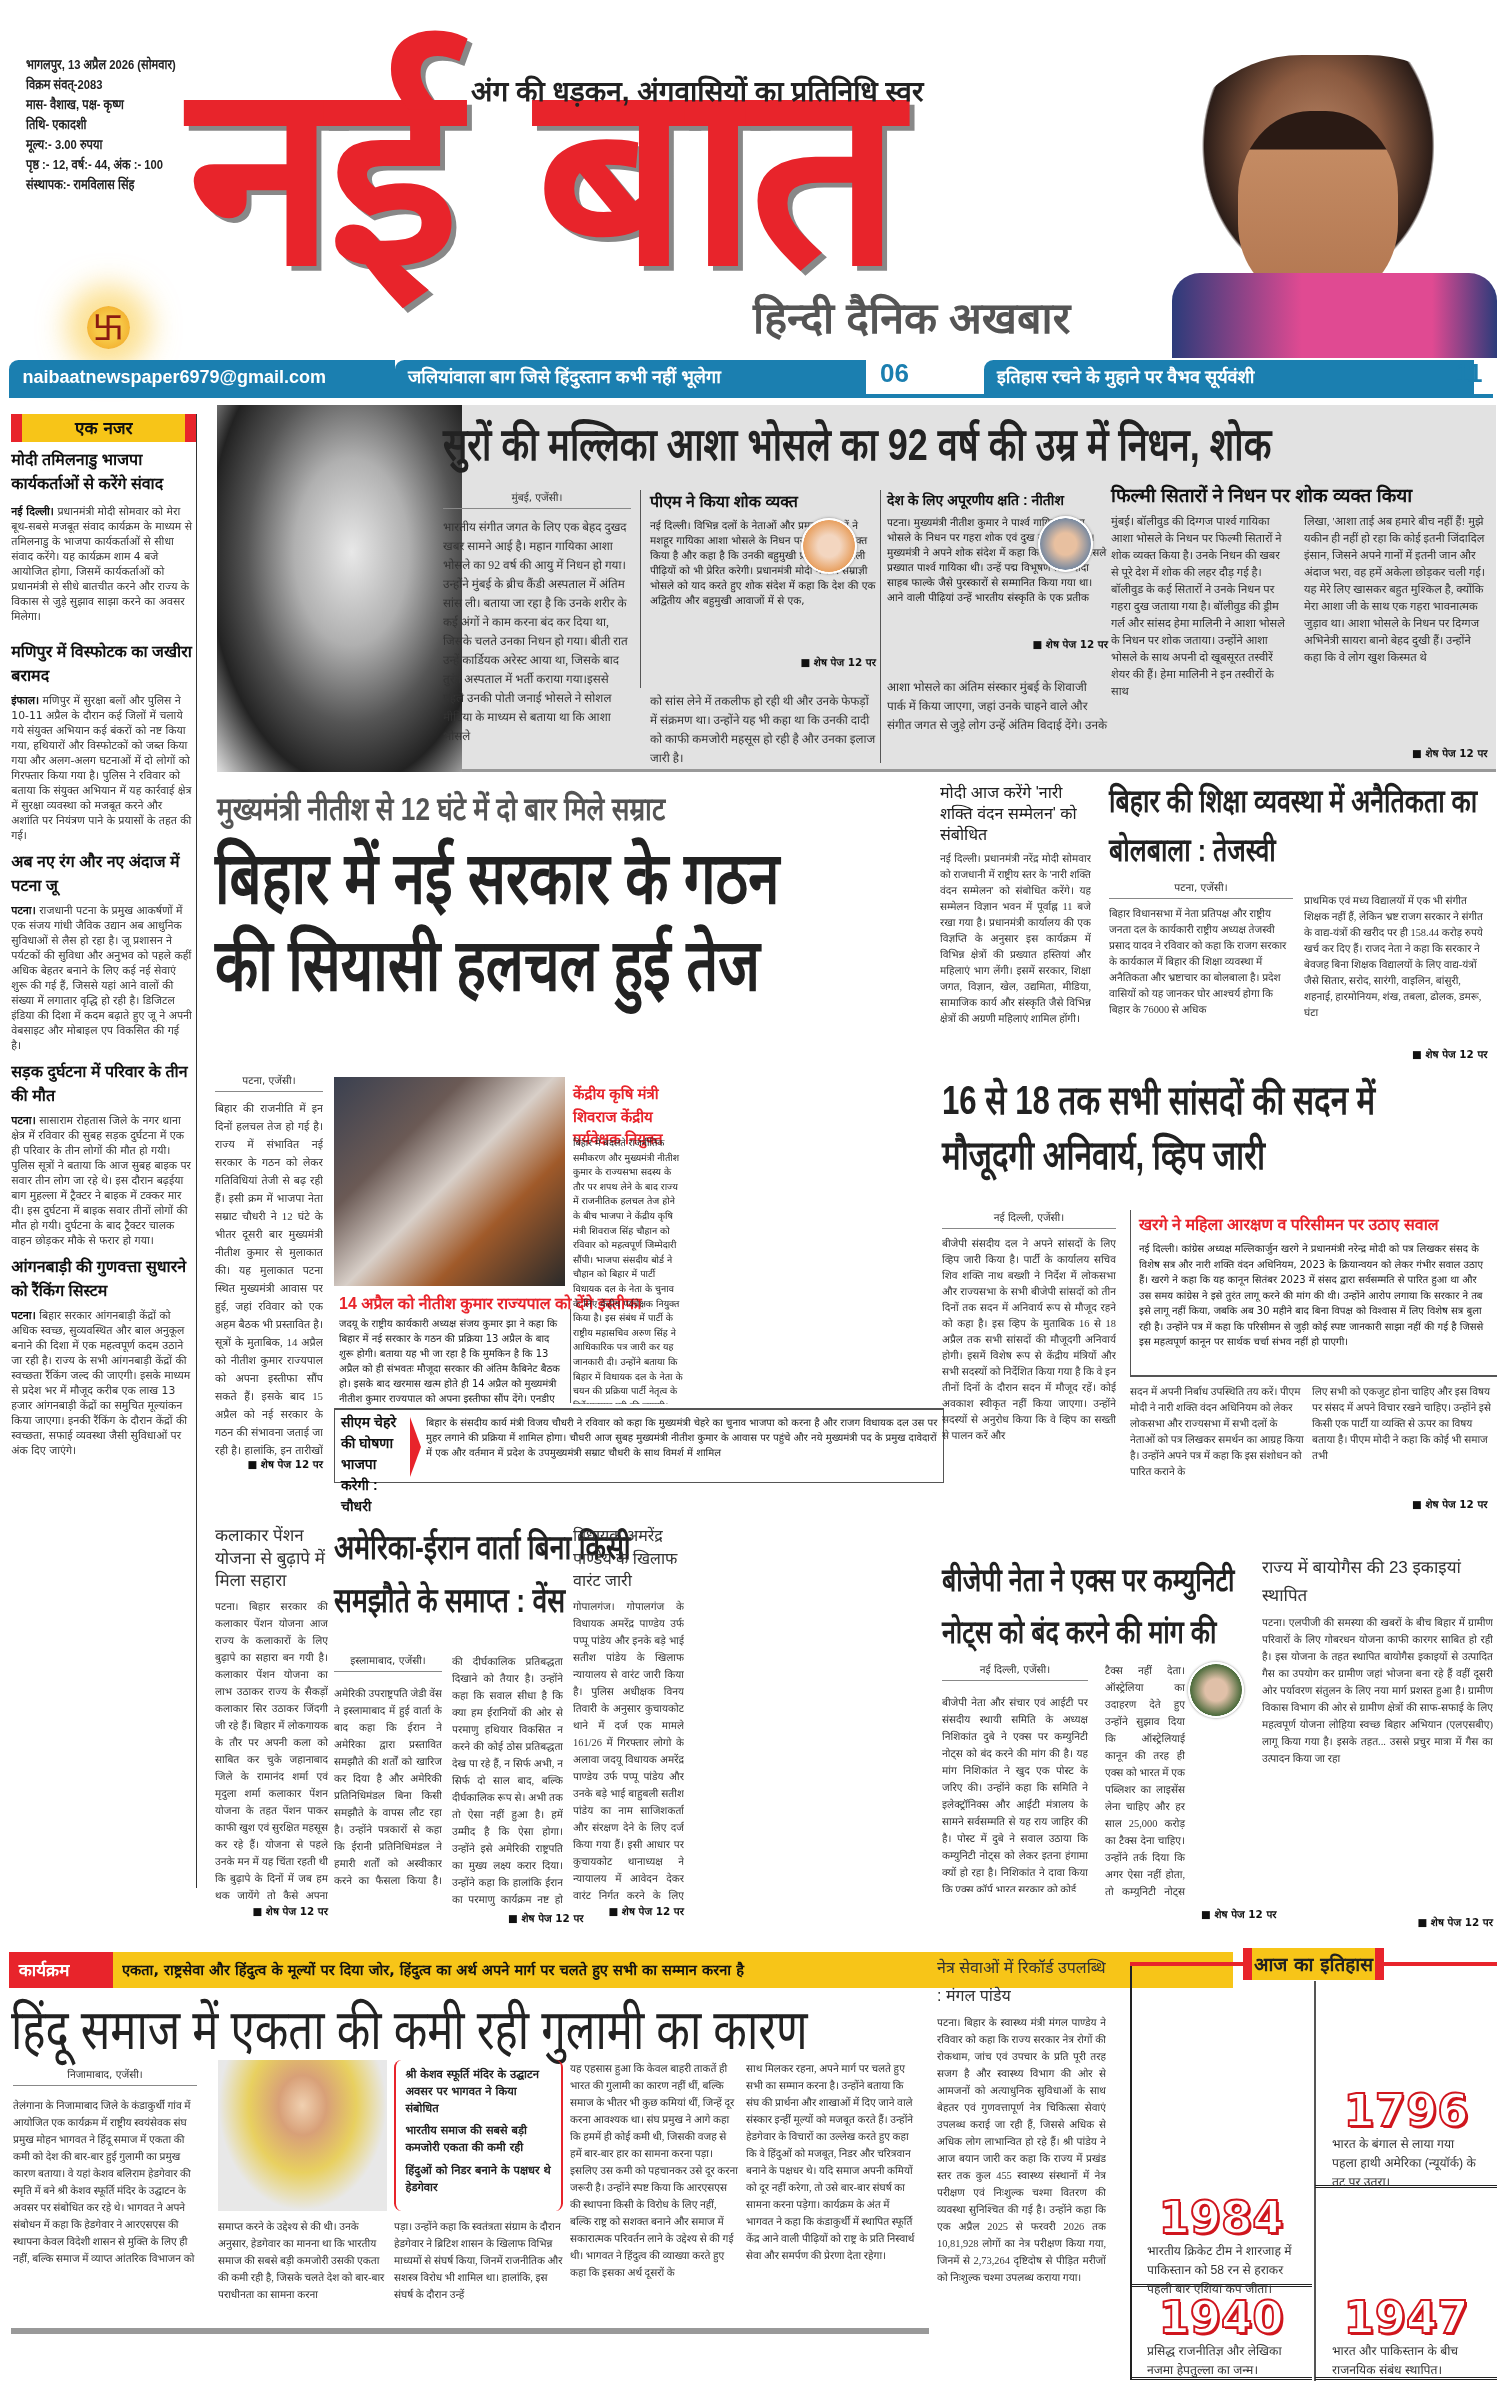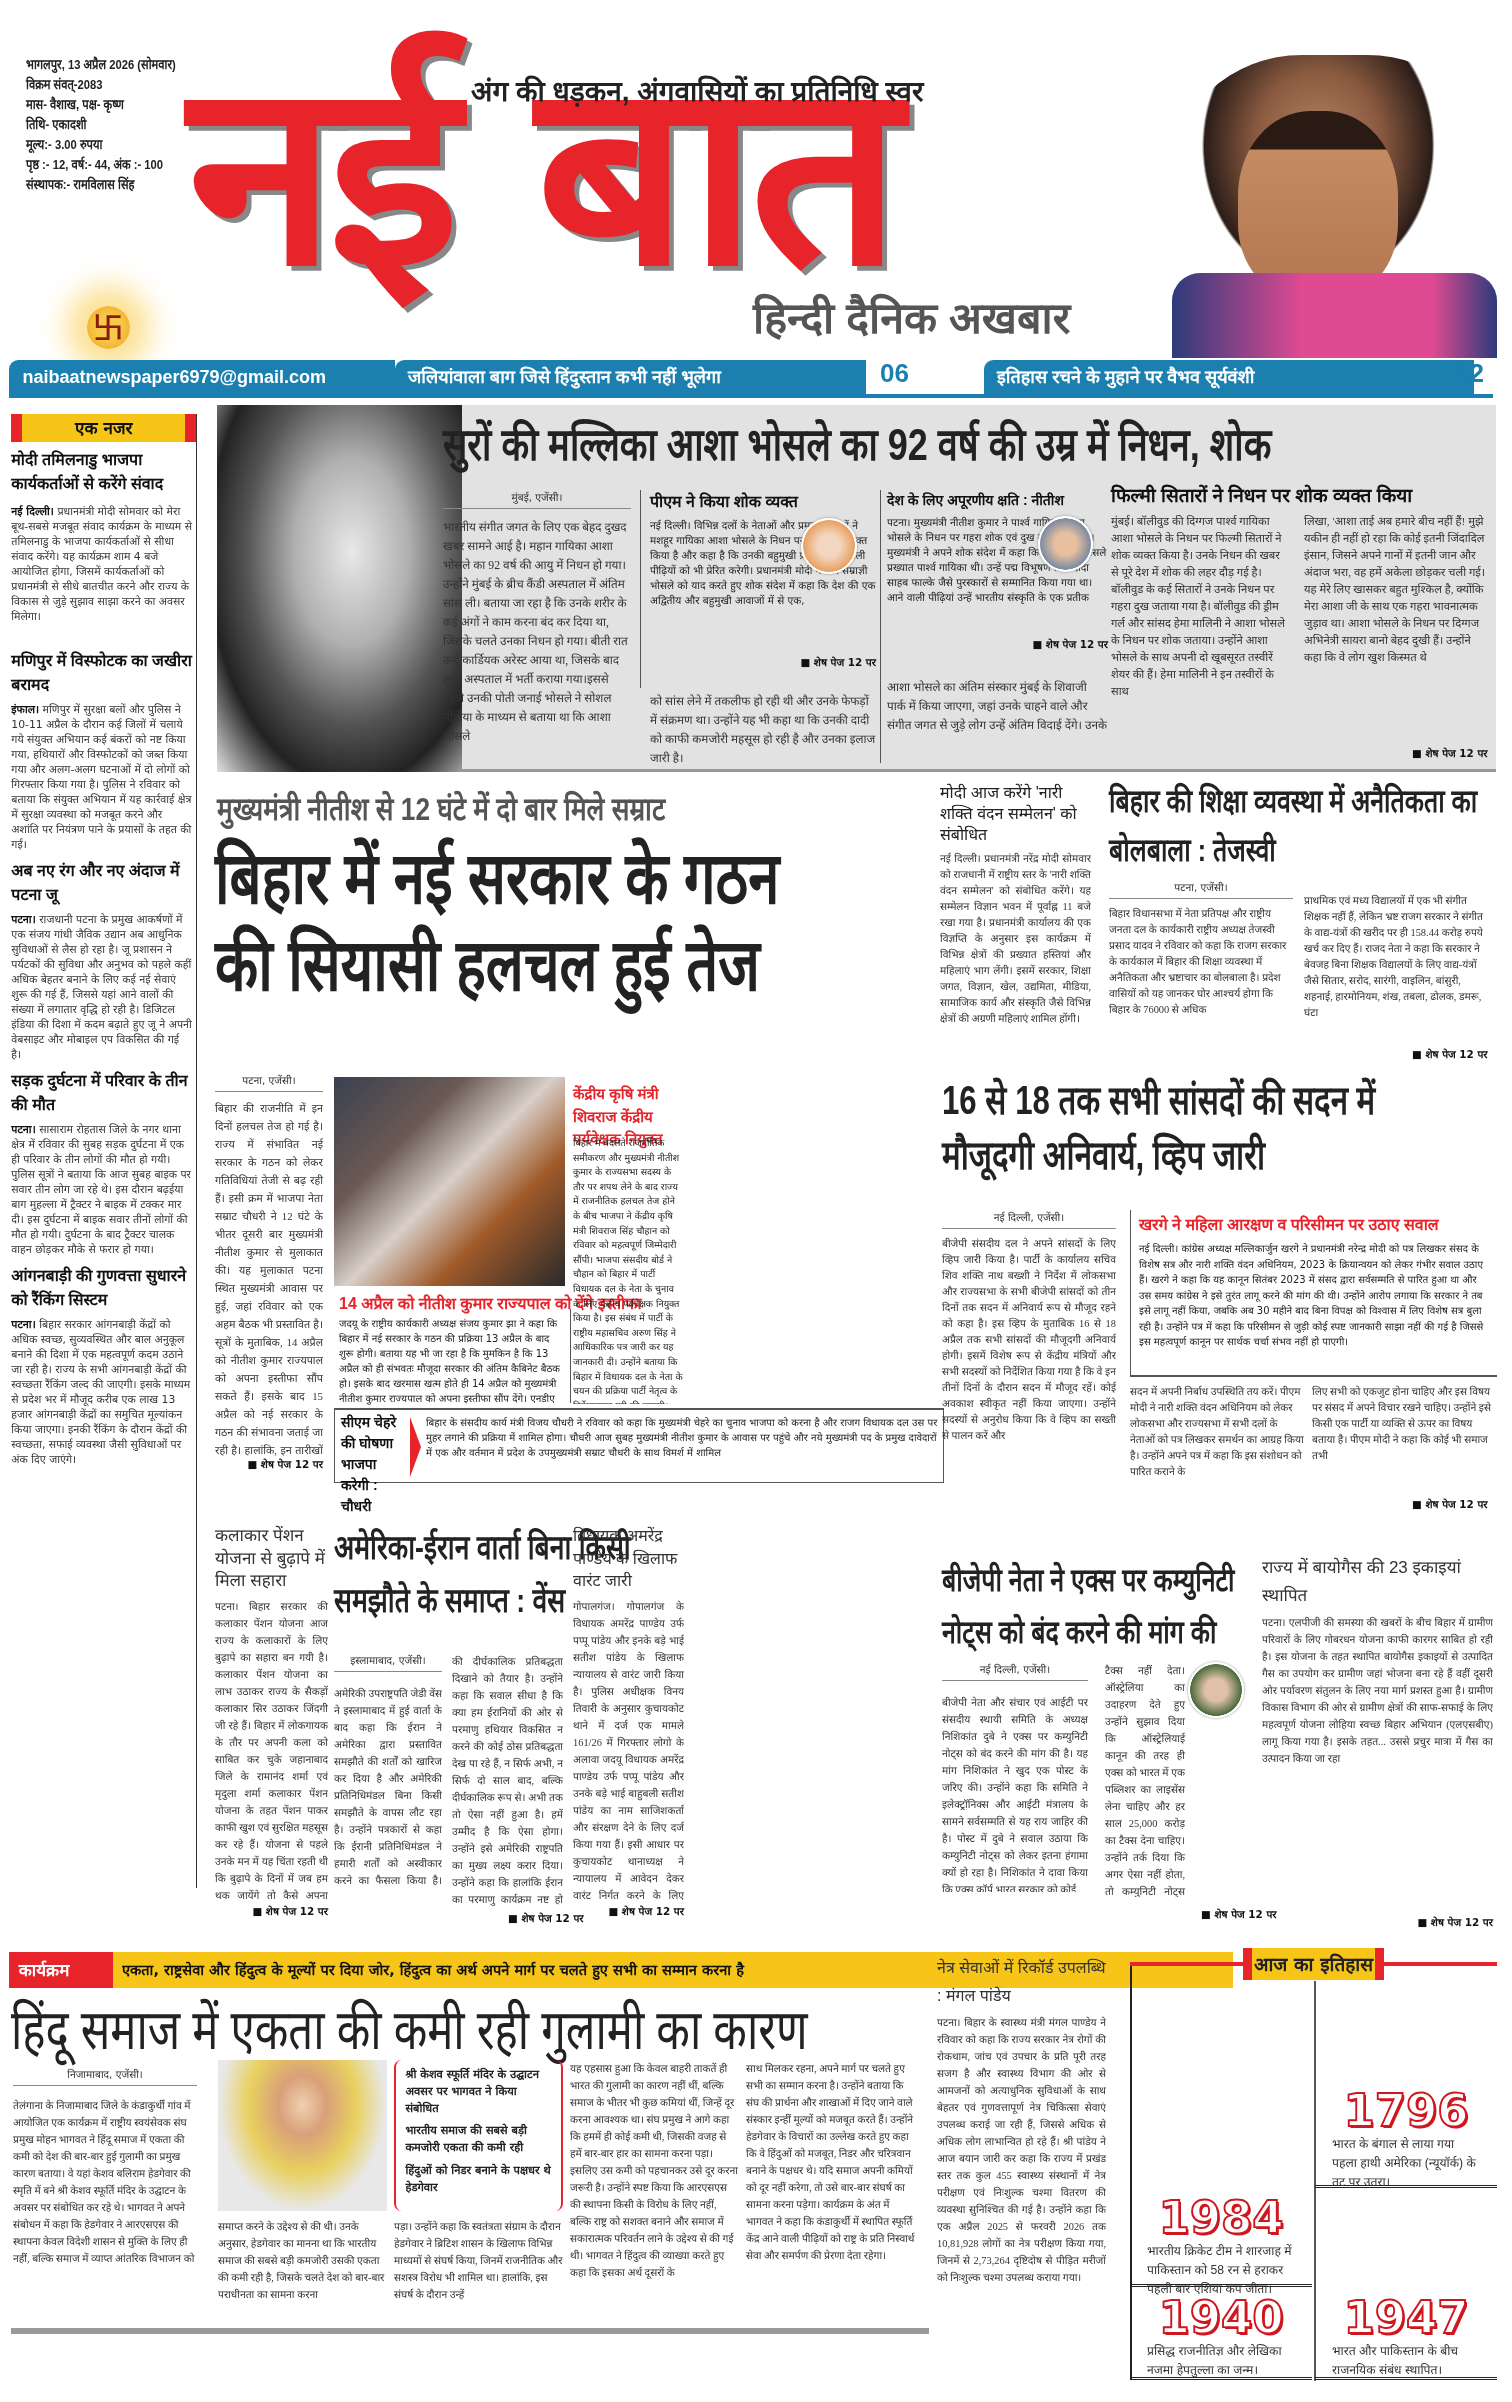--- a/index.html
+++ b/index.html
@@ -67,31 +67,31 @@
 <div class="abs subtitle">हिन्दी दैनिक अखबार</div>
 <div class="abs player">
     <div class="face"></div>
     <div class="shirt"></div>
   </div>
 
 <div class="abs band" style="left:9.4px;width:386px">naibaatnewspaper6979@gmail.com</div>
 <div class="abs band" style="left:395px;width:471px">जलियांवाला बाग जिसे हिंदुस्तान कभी नहीं भूलेगा</div>
 <div class="abs bandnum" style="left:880px">06</div>
 <div class="abs band" style="left:984px;width:490px">इतिहास रचने के मुहाने पर वैभव सूर्यवंशी</div>
-<div class="abs bandnum" style="left:1455px">12</div>
+<div class="abs bandnum" style="left:1455px">11</div>
 <div class="abs bandline"></div>
 
 <div class="abs lcol"></div>
 <div class="abs ek">एक नजर</div>
 <div class="abs" style="left:11.3px;top:448px;width:181px">
   <div>
     <div class="lh">मोदी तमिलनाडु भाजपा कार्यकर्ताओं से करेंगे संवाद</div>
     <div class="lt" style="margin-top:9px"><b>नई दिल्ली।</b> <span>प्रधानमंत्री मोदी सोमवार को मेरा बूथ-सबसे मजबूत संवाद कार्यक्रम के माध्यम से तमिलनाडु के भाजपा कार्यकर्ताओं से सीधा संवाद करेंगे। यह कार्यक्रम शाम 4 बजे आयोजित होगा, जिसमें कार्यकर्ताओं को प्रधानमंत्री से सीधे बातचीत करने और राज्य के विकास से जुड़े सुझाव साझा करने का अवसर मिलेगा।</span></div>
   </div>
-  <div style="margin-top:25px">
+  <div style="margin-top:16px">
     <div class="lh">मणिपुर में विस्फोटक का जखीरा बरामद</div>
     <div class="lt" style="margin-top:5.6px"><b>इंफाल।</b> <span>मणिपुर में सुरक्षा बलों और पुलिस ने 10-11 अप्रैल के दौरान कई जिलों में चलाये गये संयुक्त अभियान कई बंकरों को नष्ट किया गया, हथियारों और विस्फोटकों को जब्त किया गया और अलग-अलग घटनाओं में दो लोगों को गिरफ्तार किया गया है। पुलिस ने रविवार को बताया कि संयुक्त अभियान में यह कार्रवाई क्षेत्र में सुरक्षा व्यवस्था को मजबूत करने और अशांति पर नियंत्रण पाने के प्रयासों के तहत की गई।</span></div>
   </div>
   <div style="margin-top:7.5px">
     <div class="lh">अब नए रंग और नए अंदाज में पटना जू</div>
     <div class="lt" style="margin-top:5.6px"><b>पटना।</b> <span>राजधानी पटना के प्रमुख आकर्षणों में एक संजय गांधी जैविक उद्यान अब आधुनिक सुविधाओं से लैस हो रहा है। जू प्रशासन ने पर्यटकों की सुविधा और अनुभव को पहले कहीं अधिक बेहतर बनाने के लिए कई नई सेवाएं शुरू की गई हैं, जिससे यहां आने वालों की संख्या में लगातार वृद्धि हो रही है। डिजिटल इंडिया की दिशा में कदम बढ़ाते हुए जू ने अपनी वेबसाइट और मोबाइल एप विकसित की गई है।</span></div>
   </div>
   <div style="margin-top:7.5px">
     <div class="lh">सड़क दुर्घटना में परिवार के तीन की मौत</div>
     <div class="lt" style="margin-top:5.6px"><b>पटना।</b> <span>सासाराम रोहतास जिले के नगर थाना क्षेत्र में रविवार की सुबह सड़क दुर्घटना में एक ही परिवार के तीन लोगों की मौत हो गयी। पुलिस सूत्रों ने बताया कि आज सुबह बाइक पर सवार तीन लोग जा रहे थे। इस दौरान बढ़ईया बाग मुहल्ला में ट्रैक्टर ने बाइक में टक्कर मार दी। इस दुर्घटना में बाइक सवार तीनों लोगों की मौत हो गयी। दुर्घटना के बाद ट्रैक्टर चालक वाहन छोड़कर मौके से फरार हो गया।</span></div>

